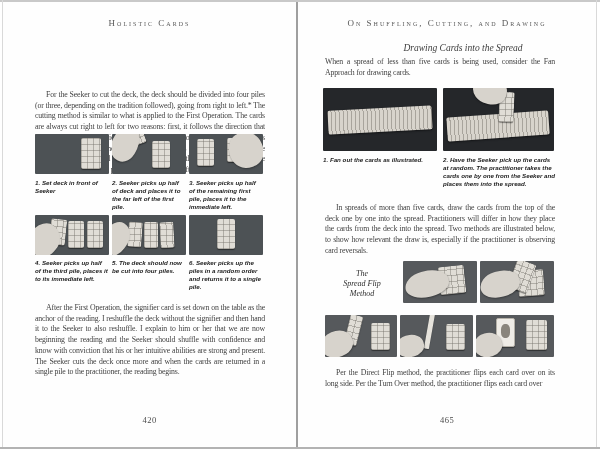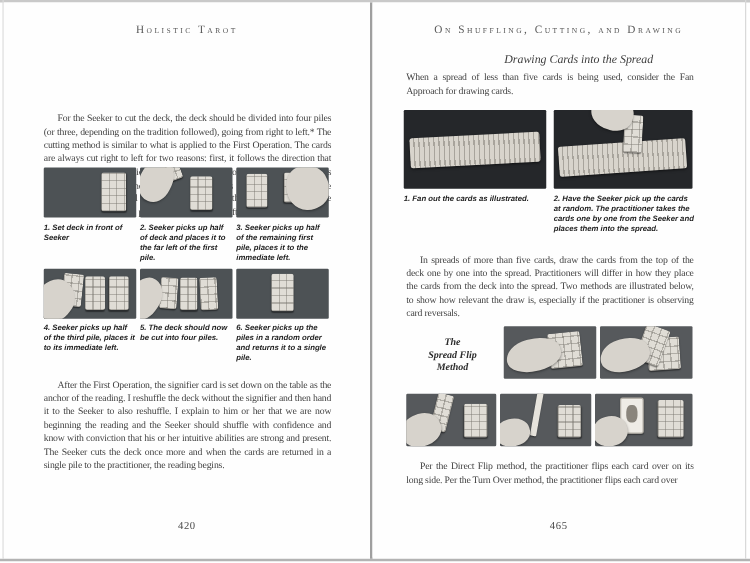--- a/index.html
+++ b/index.html
@@ -25,21 +25,21 @@
   .subtitle{
     position:absolute;left:16px;top:41px;width:100%;text-align:center;
     font-style:italic;font-size:9.5px;color:#3c3c3c;
   }
   .cap{
     position:absolute;font-family:"Liberation Sans", sans-serif;
     font-style:italic;font-weight:bold;font-size:6.2px;line-height:7.9px;color:#222;
   }
   .method-label{
     position:absolute;left:34px;top:267px;width:60px;text-align:center;
-    font-weight:bold;font-style:italic;font-size:8px;line-height:10px;color:#2d2d2d;
+    font-weight:normal;font-style:italic;font-size:8px;line-height:10px;color:#2d2d2d;
   }
   .folio{
     position:absolute;left:0;top:413px;width:100%;text-align:center;
     font-size:8.5px;color:#4a4a4a;letter-spacing:0.5px;
   }
 
   .photo{position:absolute;background:#4d5255;overflow:hidden;border-radius:1px;}
   .photo.darkbg{background:#25272a;}
   .photo.flipbg{background:#56595c;}
   .deckshape{
@@ -66,21 +66,21 @@
 </head>
 <body>
 
 <div class="edge" style="left:0;top:0;width:600px;height:2px;"></div>
 <div class="edge" style="left:0;top:447px;width:600px;height:2px;background:#b3b3b3;"></div>
 <div class="edge" style="left:2px;top:0;width:1px;height:447px;background:#d9d9d9;"></div>
 <div class="edge" style="left:596px;top:0;width:1px;height:447px;background:#d9d9d9;"></div>
 <div class="gutter"></div>
 
 <div class="page left">
-  <div class="running-head">Holistic Tarot</div>
+  <div class="running-head">Holistic Cards</div>
 
   <div class="body-text" style="left:32px;top:40px;width:230px;height:92px;margin-top:48px;">
     <p>For the Seeker to cut the deck, the deck should be divided into four piles (or three, depending on the tradition followed), going from right to left.* The cutting method is similar to what is applied to the First Operation. The cards are always cut right to left for two reasons: first, it follows the direction that Hebrew is written in, which is significant to the strong Kabbalistic influences in modern-day tarot; and second, it symbolizes the regression from the conscious and external plane, governed by the right side, into the unconscious and internal plane, governed by the left.</p>
   </div>
 
   <div class="photo" style="left:32px;top:132px;width:74px;height:40px;">
     <div class="deckshape" style="left:46px;top:4px;width:20px;height:31px;"></div>
   </div>
   <div class="photo" style="left:109px;top:132px;width:74px;height:40px;">
     <div class="deckshape" style="left:40px;top:7px;width:18px;height:27px;"></div>

